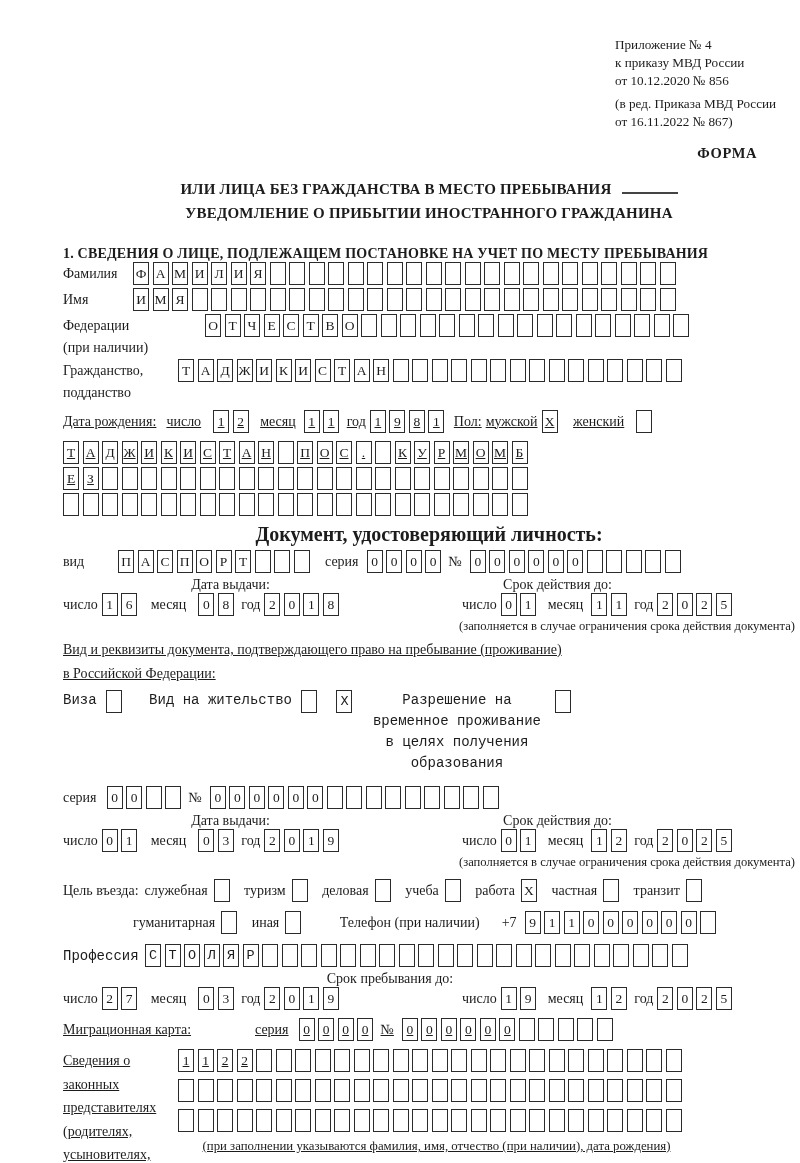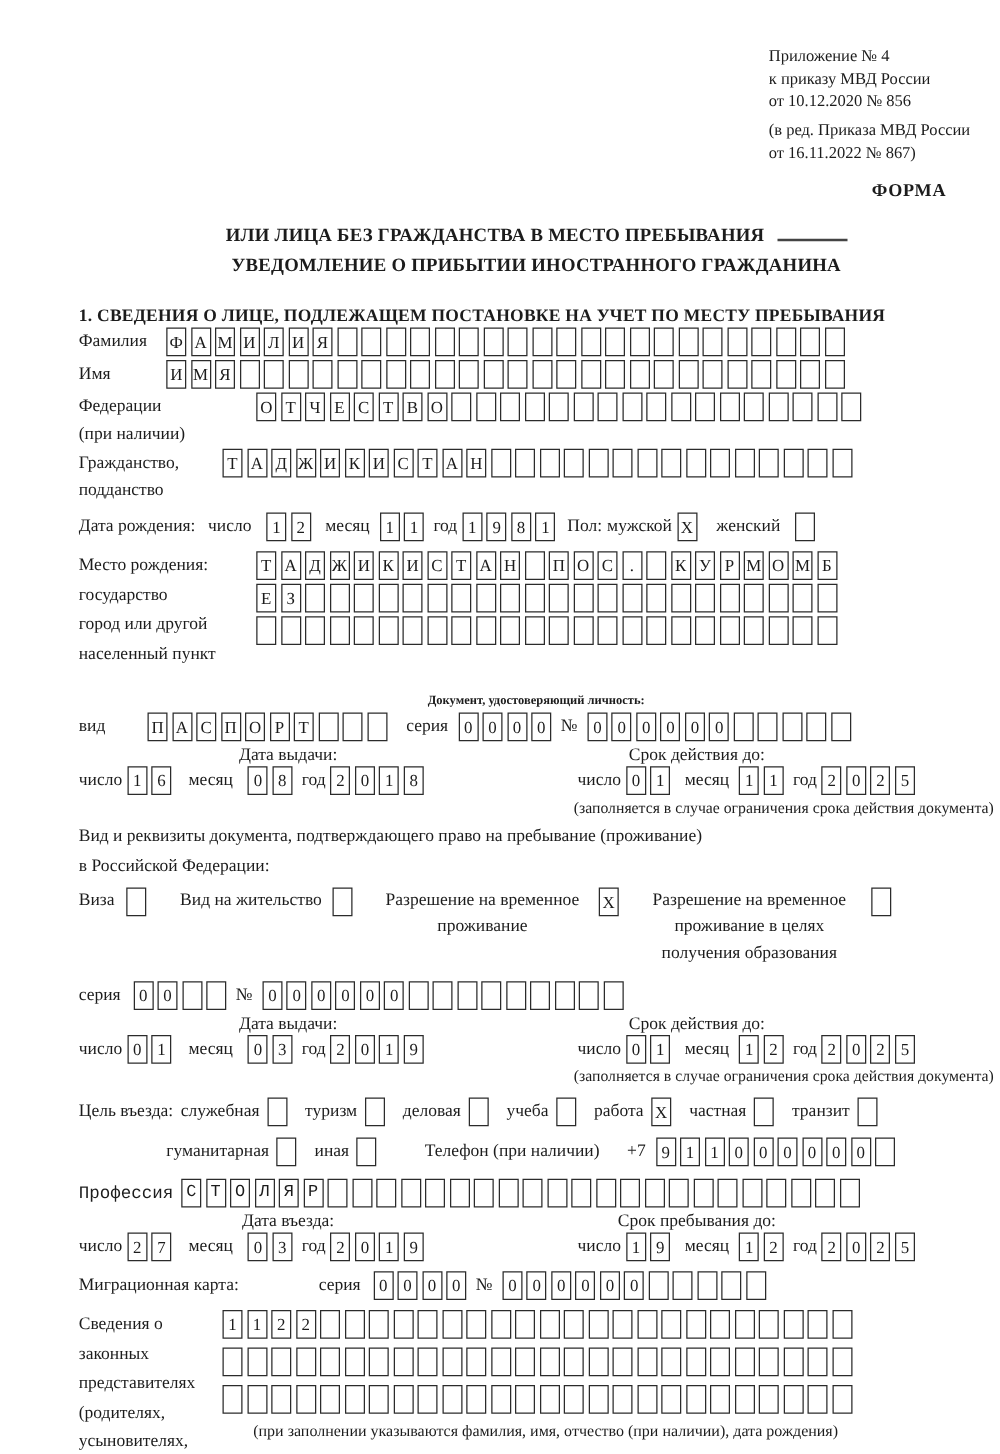--- a/index.html
+++ b/index.html
@@ -32,40 +32,40 @@
   .cells { display: flex; flex: none; }
   .cell {
     flex: none; width: 16px; height: 23px;
     border: 1.8px solid #2b2b2b; margin-right: 3.5px; background: #fff;
     display: inline-flex; align-items: center; justify-content: center;
     font-size: 13.5px;
   }
 
   .ml4{margin-left:4px;} .ml6{margin-left:6px;} .ml8{margin-left:8px;} .ml10{margin-left:10px;}
   .ml12{margin-left:12px;} .ml16{margin-left:16px;} .ml24{margin-left:24px;} .ml42{margin-left:42px;}
-  .mt8{margin-top:8px;} .mt10{margin-top:10px;font-family:Liberation Mono, monospace;} .mt12{margin-top:12px;} .mt14{margin-top:0;}
-
-  .center-bold { text-align: center; font-weight: bold; font-size: 10px; margin: 20px 0 4px 0; }
+  .mt8{margin-top:8px;text-decoration:underline;} .mt10{margin-top:10px;font-family:Liberation Mono, monospace;} .mt12{margin-top:12px;} .mt14{margin-top:0;}
+
+  .center-bold { text-align: center; font-weight: bold; font-size: 20px; margin: 4px 0 4px 0; }
 
   
   .multirow { display: flex; align-items: flex-start; }
   .mlabels { flex: none; line-height: 23.5px; }
   .mcells .cells { margin-bottom: 3px; }
 
   
   .dhead { display: flex; margin-top: 4px; }
   .dh-left { width: 335px; text-align: center; }
   .dh-right { flex: 1; text-align: center; padding-right: 78px; }
   .dgl { display: flex; align-items: center; width: 335px; flex: none; }
   .dgr { display: flex; align-items: center; margin-left: 64px; }
   .note { text-align: right; font-size: 12.6px; margin-top: 2px; }
 
   
   .opt-row { display: flex; align-items: flex-start; margin-top: 8px; }
-  .opt { display: flex; align-items: flex-start; }
+  .opt { display: flex; align-items: flex-start; font-family: Liberation Mono, monospace; }
   .olbl { margin-right: 9px; line-height: 21px; }
   .olbl.c2 { width: 168px; text-align: center; }
   .olbl.c3 { width: 178px; text-align: center; }
 
   
   .prow { display: flex; align-items: center; margin-top: 9px; }
   .prow .plbl { margin-right: 6px; }
   .prow .cells { margin-right: 11px; }
 
   .rep-note { font-size: 12.8px; text-align: center; margin-top: 7px; padding-left: 10px; }
@@ -253,26 +253,20 @@
     <span class="cells ml4">
         <span class="cell">X</span>
       </span>
     <span class="ml12">женский</span>
     <span class="cells ml12">
         <span class="cell"></span>
       </span>
   </div>
 
   <div class="multirow mt8">
-    <div class="mlabels w142">
-      <div>Место рождения:</div>
-      <div>государство</div>
-      <div>город или другой</div>
-      <div>населенный пункт</div>
-    </div>
     <div class="mcells">
       <div class="cells">
           <span class="cell">Т</span>
           <span class="cell">А</span>
           <span class="cell">Д</span>
           <span class="cell">Ж</span>
           <span class="cell">И</span>
           <span class="cell">К</span>
           <span class="cell">И</span>
           <span class="cell">С</span>
@@ -443,21 +437,20 @@
           <span class="cell"></span>
         </span>
     </span>
     <span class="opt ml24">
       <span class="olbl">Вид на жительство</span>
       <span class="cells">
           <span class="cell"></span>
         </span>
     </span>
     <span class="opt ml16">
-      <span class="olbl c2">Разрешение на временное проживание</span>
       <span class="cells">
           <span class="cell">X</span>
         </span>
     </span>
     <span class="opt ml12">
       <span class="olbl c3">Разрешение на временное проживание в целях получения образования</span>
       <span class="cells">
           <span class="cell"></span>
         </span>
     </span>
@@ -622,21 +615,20 @@
         <span class="cell"></span>
         <span class="cell"></span>
         <span class="cell"></span>
         <span class="cell"></span>
         <span class="cell"></span>
         <span class="cell"></span>
       </span>
   </div>
 
   <div class="dhead">
-    <span class="dh-left">Дата въезда:</span>
     <span class="dh-right">Срок пребывания до:</span>
   </div>
   <div class="frow">
     <span class="dgl">
       <span>число</span>
       <span class="cells ml4">
           <span class="cell">2</span>
           <span class="cell">7</span>
         </span>
       <span class="ml10">месяц</span>

